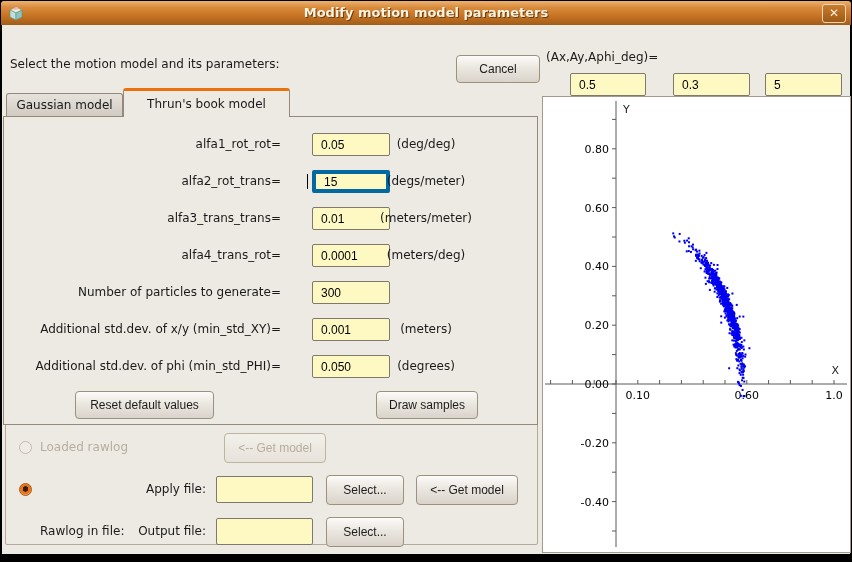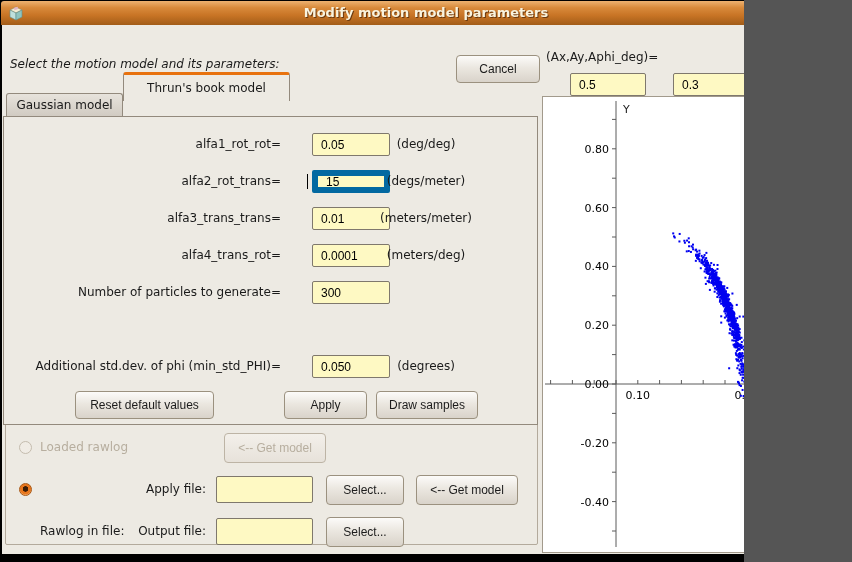--- a/index.html
+++ b/index.html
@@ -1,30 +1,30 @@
 <!DOCTYPE html>
 <html><head>
 <meta charset="utf-8">
 <style>
   html,body{margin:0;padding:0;background:#555;}
   *{box-sizing:border-box;}
-  .frame{position:relative;width:744px;height:562px;background:#000;font-family:"DejaVu Sans","Liberation Sans",sans-serif;font-size:12px;color:#1a1a1a;overflow:hidden;}
+  .frame{position:relative;width:852px;height:562px;background:#000;font-family:"DejaVu Sans","Liberation Sans",sans-serif;font-size:12px;color:#1a1a1a;overflow:hidden;}
   .titlebar{position:absolute;left:1px;top:1px;width:850px;height:24px;
     background:linear-gradient(#edb271 0%,#d88a3b 28%,#c87425 60%,#a25c18 100%);
     border-radius:3px 3px 0 0;}
   .title-text{position:absolute;left:0;right:0;top:4px;text-align:center;font-weight:bold;font-size:13px;color:#f9f3de;text-shadow:1px 1px 0 #6b3a10;}
   .win-icon{position:absolute;left:6px;top:3px;width:18px;height:18px;}
   .close-btn{position:absolute;right:5px;top:3px;width:24px;height:19px;background:linear-gradient(#c87b2e,#9e5a16);border:1px solid #ecd9b4;border-radius:3px;color:#f7eed2;font-weight:bold;font-size:12px;text-align:center;line-height:17px;cursor:pointer;}
   .content{position:absolute;left:2px;top:25px;width:848px;height:529px;background:#edeae3;}
 
   .label{position:absolute;white-space:nowrap;}
   .btn{position:absolute;background:linear-gradient(#fcfbf9,#ebe7e0 45%,#d9d3ca);border:1px solid #9b917f;border-radius:4px;color:#1c1c1c;font-size:12px;cursor:pointer;}
   .btn-disabled{background:linear-gradient(#f3f0ea,#e7e2da);border:1px solid #bdb4a5;color:#b7ae9f;cursor:default;}
   .tfield{position:absolute;background:#fef9c3;border:1px solid #7f786d;border-radius:2px;font-family:Liberation Sans, sans-serif;font-size:12px;padding:2px 8px;color:#000;}
-  .tfield.focused{border:6px solid #0369a1;}
+  .tfield.focused{border:4px solid #0369a1;}
 
   .tab{position:absolute;text-align:center;cursor:pointer;}
   .tab-inactive{left:6px;top:68px;width:117px;height:23px;background:linear-gradient(#e7e3dc,#d1cbc2);border:1px solid #938a7d;border-bottom:none;border-radius:3px 3px 0 0;line-height:23px;z-index:1;}
   .tab-active{left:123px;top:63px;width:167px;height:29px;background:#edeae3;border:1px solid #938a7d;border-bottom:none;border-top:3px solid #e8720e;border-radius:3px 3px 0 0;line-height:26px;z-index:3;}
   .panel{position:absolute;left:3px;top:91px;width:535px;height:309px;border:1px solid #938a7d;background:#edeae3;z-index:2;}
 
   .frow{position:absolute;left:0;width:100%;height:24px;}
   .flabel{position:absolute;left:0;width:277px;top:4px;text-align:right;}
   .frow .tfield{left:282px;top:0;width:78px;height:23px;margin-left:26px;}
   .funit{position:absolute;left:366px;top:4px;width:112px;text-align:center;}
@@ -51,31 +51,31 @@
       <polygon points="3,6 9,9 9,16 3,13" fill="#bfe0dc" stroke="#5f8f8b" stroke-width="0.6"></polygon>
       <polygon points="15,6 9,9 9,16 15,13" fill="#8fc4bf" stroke="#5f8f8b" stroke-width="0.6"></polygon>
       <rect x="7" y="3.4" width="4" height="2.4" fill="#e5b9c8" transform="rotate(-18 9 4.6)"></rect>
     </svg>
     <div class="title-text">Modify motion model parameters</div>
     <div class="close-btn">✕</div>
   </div>
 
   <div class="content"></div>
 
-  <div class="label" style="left:10px;top:57px;font-style:italic;">Select the motion model and its parameters:</div>
+  <div class="label" style="left:10px;top:57px;">Select the motion model and its parameters:</div>
 
   <button class="btn" style="left:456px;top:55px;width:84px;height:28px;">Cancel</button>
 
   <div class="label" style="left:546px;top:50px;">(Ax,Ay,Aphi_deg)=</div>
   <input class="tfield" style="left: 570px; top: 73px; width: 76px; height: 23px;" value="0.5">
   <input class="tfield" style="left: 673px; top: 73px; width: 77px; height: 23px;" value="0.3">
   <input class="tfield" style="left: 765px; top: 73px; width: 77px; height: 23px;" value="5">
 
   <div class="tab tab-inactive" style="top:93px;">Gaussian model</div>
-  <div class="tab tab-active" style="top:72px;">Thrun's book model</div>
+  <div class="tab tab-active" style="top:88px;">Thrun's book model</div>
 
   <div class="panel" style="top:116px;">
     <div class="frow" style="top:16px;">
       <div class="flabel">alfa1_rot_rot=</div>
       <input class="tfield" value="0.05" style="">
       <div class="funit">(deg/deg)</div>
     </div>
     <div class="frow" style="top:53px;">
       <div class="flabel">alfa2_rot_trans=</div>
       <input class="tfield focused" value="15" style="">
@@ -90,27 +90,31 @@
     <div class="frow" style="top:127px;">
       <div class="flabel">alfa4_trans_rot=</div>
       <input class="tfield" value="0.0001" style="">
       <div class="funit">(meters/deg)</div>
     </div>
     <div class="frow" style="top:164px;">
       <div class="flabel">Number of particles to generate=</div>
       <input class="tfield" value="300" style="">
       <div class="funit"></div>
     </div>
+    <div class="frow" style="top:201px;">
+      <div class="flabel">Additional std.dev. of x/y (min_std_XY)=</div>
+      <input class="tfield" value="0.001" style="">
+      <div class="funit">(meters)</div>
+    </div>
     <div class="frow" style="top:238px;">
       <div class="flabel">Additional std.dev. of phi (min_std_PHI)=</div>
       <input class="tfield" value="0.050" style="">
       <div class="funit">(degrees)</div>
     </div>
     <button class="btn" style="left:71px;top:274px;width:139px;height:28px;">Reset default values</button>
-    <button class="btn" style="left:280px;top:274px;width:83px;height:28px;">Apply</button>
     <button class="btn" style="left:372px;top:274px;width:102px;height:28px;">Draw samples</button>
   </div>
 
   <div class="fieldset">
     <div class="legend">Apply to:</div>
 
     <div class="radio disabled" style="left:13px;top:31px;"></div>
     <div class="label dis-label" style="left:34px;top:30px;">Loaded rawlog</div>
     <button class="btn btn-disabled" style="left:218px;top:23px;width:102px;height:30px;">&lt;-- Get model</button>
 

